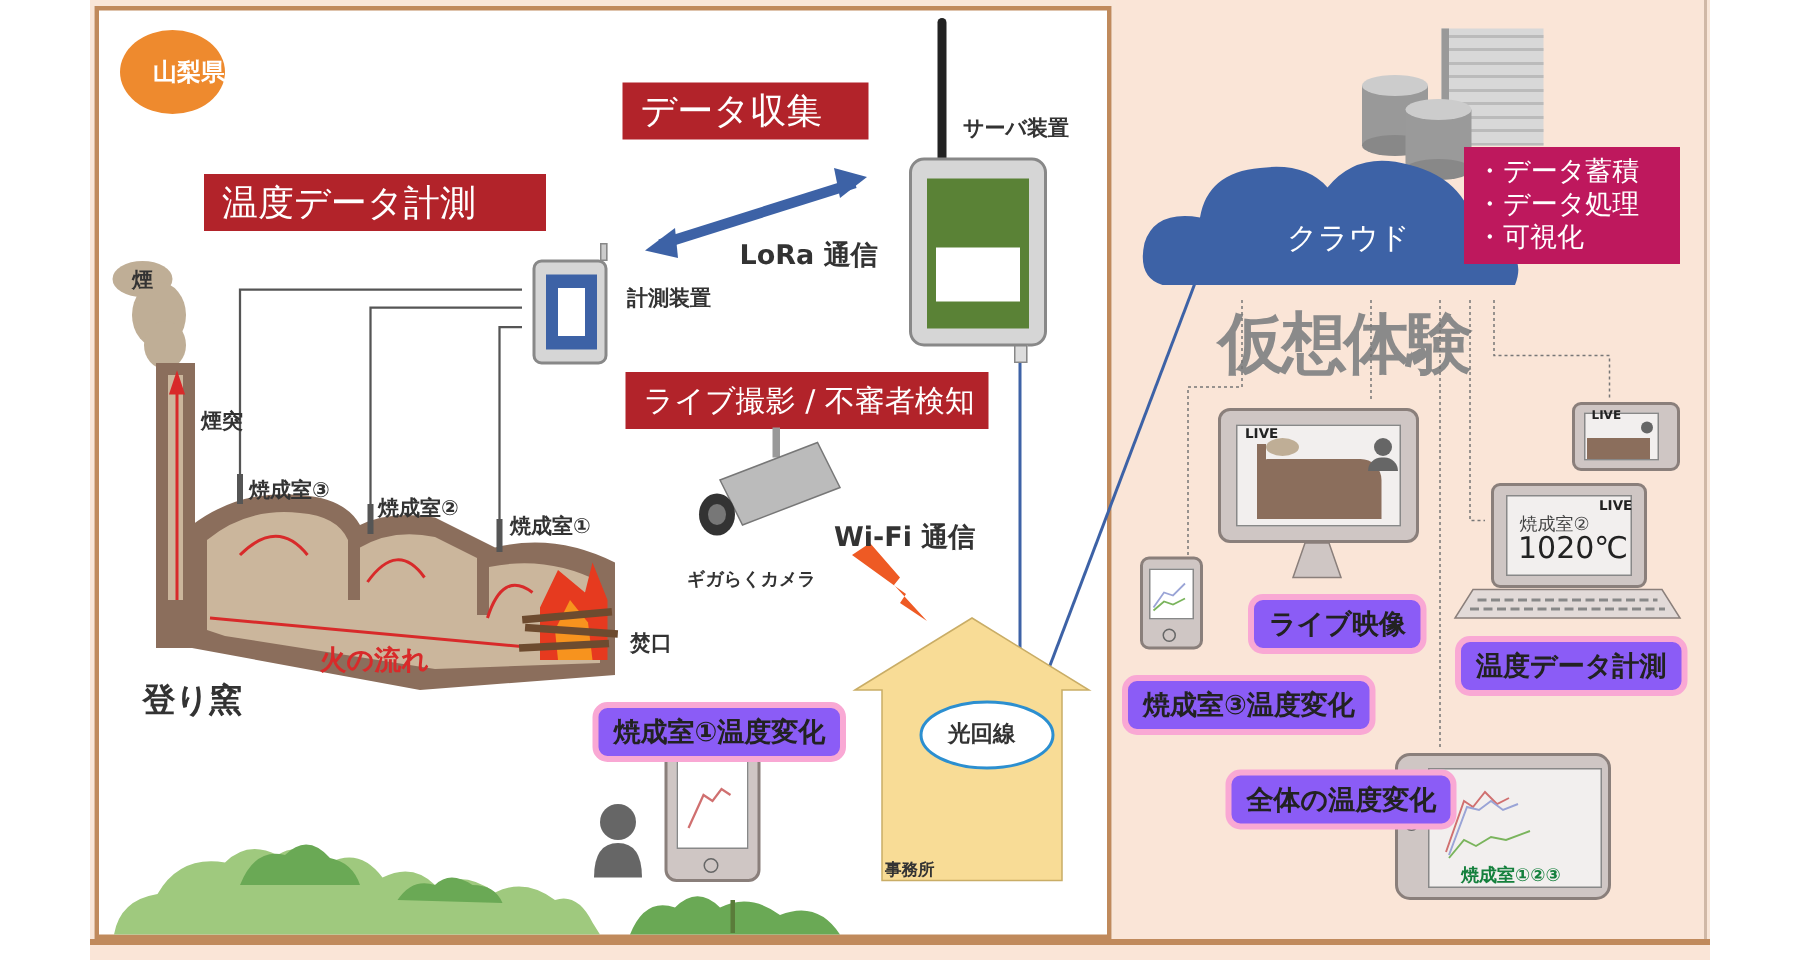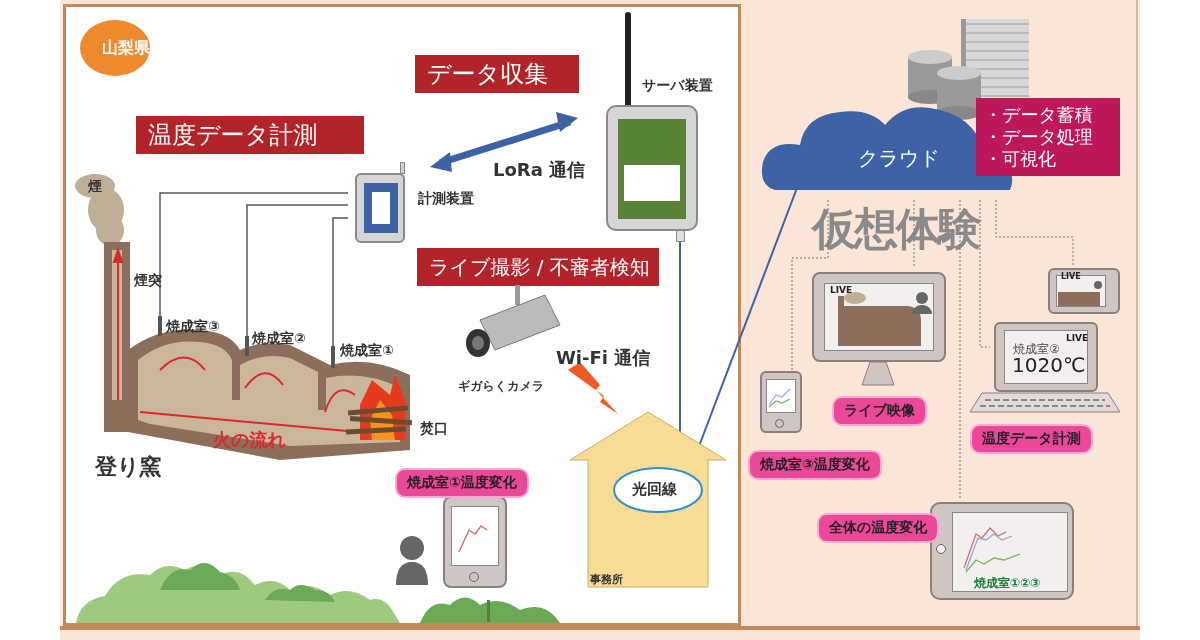--- a/index.html
+++ b/index.html
@@ -5,21 +5,21 @@
   * { box-sizing: border-box; margin: 0; padding: 0; }
   html, body { width: 1200px; height: 640px; background: #ffffff; overflow: hidden; }
   body { font-family: "DejaVu Sans", "Liberation Sans", sans-serif; position: relative; }
   .abs { position: absolute; }
   #frame { left: 60px; top: 0; width: 1080px; height: 640px; background: #f9e6d8; }
   #left-panel { left: 63px; top: 4px; width: 678px; height: 622px; background: #ffffff; border: 3px solid #c08a5c; }
   #right-panel { left: 744px; top: 0; width: 394px; height: 628px; background: #fae5d7; border-right: 2px solid #d0b8a6; }
   #bottom-bar { left: 60px; top: 626px; width: 1080px; height: 14px; background: #fae5d7; border-top: 4px solid #c08a5c; }
   .redbox { background: #b2232a; color: #fff; font-size: 24px; padding: 4px 12px; white-space: nowrap; line-height: 30px; }
   .lbl { color: #333; font-weight: bold; white-space: nowrap; }
-  .bubble { background: #ec4899; border: 2px solid #f9a8d4; border-radius: 10px; color: #222; font-weight: bold; font-size: 14px; padding: 4px 10px; white-space: nowrap; }
+  .bubble { background: #8b5cf6; border: 4px solid #f9a8d4; border-radius: 10px; color: #222; font-weight: bold; font-size: 18px; padding: 4px 10px; white-space: nowrap; }
   svg { position: absolute; overflow: visible; }
 </style>
 </head>
 <body>
 
 <div id="frame" class="abs"></div>
 <div id="left-panel" class="abs"></div>
 <div id="right-panel" class="abs"></div>
 <div id="bottom-bar" class="abs"></div>
 

